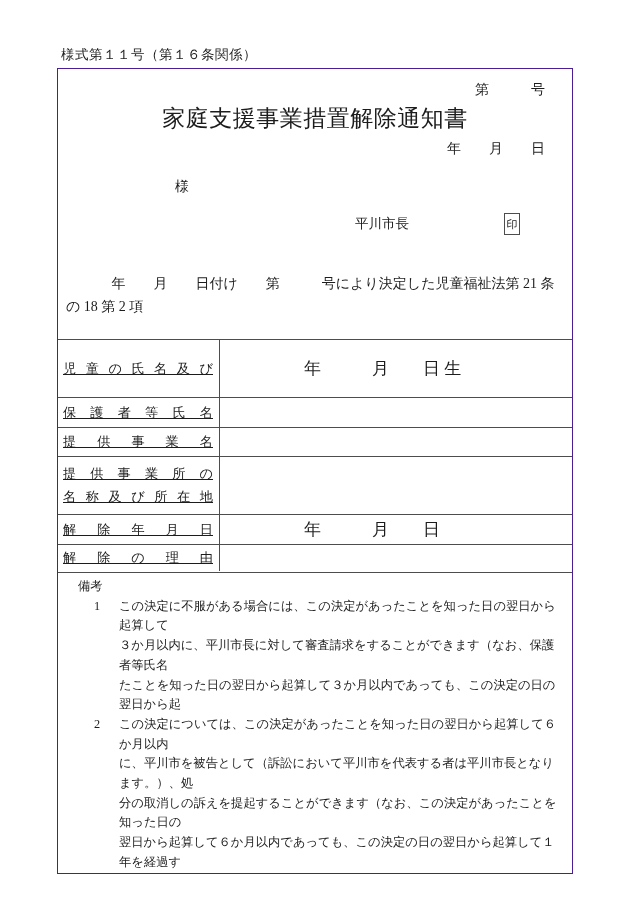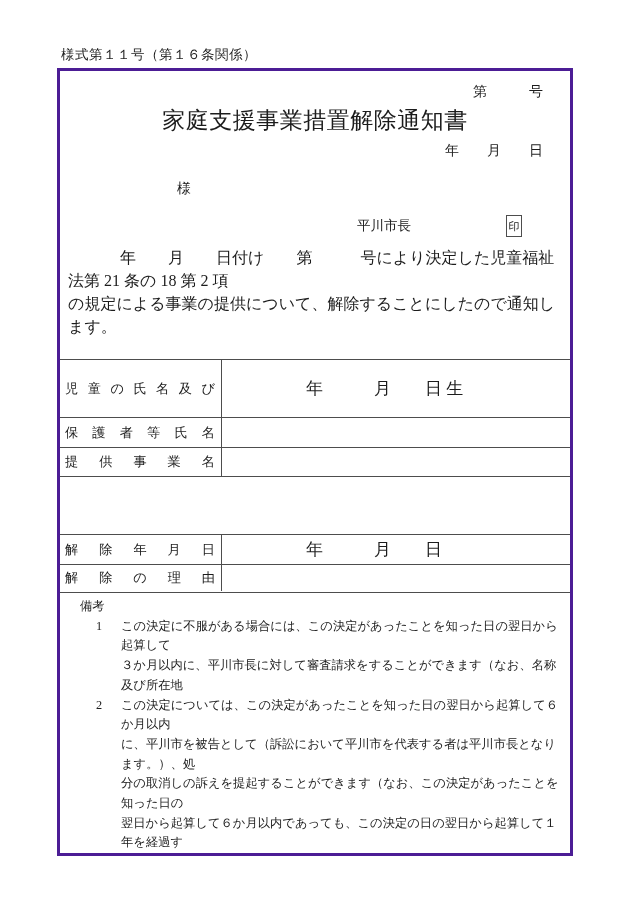--- a/index.html
+++ b/index.html
@@ -12,21 +12,21 @@
   }
   .page { position:absolute; left:0; top:0; width:630px; height:903px; background:#fff; }
 
   .form-label {
     position:absolute; left:61px; top:46px;
     font-size:13.5px; letter-spacing:0.5px;
   }
 
   .notice-box {
     position:absolute; left:57px; top:68px; width:516px;
-    border:3px solid #4c1d95; background:#fff;
+    border:1px solid #4c1d95; background:#fff;
   }
 
   .doc-number {
     margin-top:12px; text-align:right; padding-right:27px;
     font-size:14px; line-height:18px;
   }
   .title {
     margin-top:7px; text-align:center;
     font-size:23px; line-height:26px; letter-spacing:0.5px;
   }
@@ -43,33 +43,34 @@
     font-size:13.5px; line-height:24px; padding-left:297px;
   }
   .seal-box {
     position:absolute; left:446px; top:1px;
     width:16px; height:22px;
     border:1px solid #4d4d4d;
     display:flex; align-items:center; justify-content:center;
     font-size:11px; line-height:1;
   }
   .body-para {
-    margin-top:8px; padding:0 8px;
-    font-size:16px; line-height:23px;
+    margin-top:36px; padding:0 8px;
+    font-size:14px; line-height:23px;
   }
 
   .info-table { margin-top:21px; border-top:1px solid #4d4d4d; }
   .trow { display:flex; border-bottom:1px solid #4d4d4d; }
   .rh-58 { height:58px; } .rh-30 { height:30px;justify-content:center; } .rh-29 { height:29px; } .rh-28 { height:28px;flex-direction:column; }
   .label-cell {
     width:162px; flex:none;
     border-right:1px solid #4d4d4d;
     padding:5px 6px 5px 5px;
     display:flex; flex-direction:column; justify-content:space-around;
     font-size:13.2px;
+    text-decoration:underline;
   }
   .label-line { text-align:justify; text-align-last:justify; line-height:16px; }
   .value-cell {
     flex:1; display:flex; align-items:center;
     padding-left:84px; font-size:17px;
   }
 
   .remarks { padding:4px 8px 0; font-size:12.3px; line-height:19.7px;margin-left:12px; }
   .remark-item { display:flex; }
   .remark-number { flex:none; width:25px; margin-left:16px; }
@@ -94,21 +95,20 @@
 
     <div class="mayor-row">
       <span>平川市長</span>
       <span class="seal-box">
         <span>印</span>
       </span>
     </div>
 
     <div class="body-para">
       <div>　　　 年　　月　　日付け　　第　　　号により決定した児童福祉法第 21 条の 18 第 2 項</div>
-      <div>の規定による事業の提供について、解除することにしたので通知します。</div>
     </div>
 
     <div class="info-table">
 
       <div class="trow rh-58">
         <div class="label-cell">
           <div class="label-line">児童の氏名及び</div>
         </div>
         <div class="value-cell">年　　　月　　日 生</div>
       </div>
@@ -121,20 +121,24 @@
       </div>
 
       <div class="trow rh-29">
         <div class="label-cell">
           <div class="label-line">提供事業名</div>
         </div>
         <div class="value-cell"></div>
       </div>
 
       <div class="trow rh-58">
+        <div class="label-cell">
+          <div class="label-line">提供事業所の</div>
+          <div class="label-line">名称及び所在地</div>
+        </div>
         <div class="value-cell"></div>
       </div>
 
       <div class="trow rh-30">
         <div class="label-cell">
           <div class="label-line">解除年月日</div>
         </div>
         <div class="value-cell">年　　　月　　日</div>
       </div>
 
@@ -147,21 +151,22 @@
 
     </div>
 
     <div class="remarks">
       <div>備考</div>
 
       <div class="remark-item">
         <span class="remark-number">1</span>
         <div class="remark-lines">
           <div>この決定に不服がある場合には、この決定があったことを知った日の翌日から起算して</div>
-          <div>３か月以内に、平川市長に対して審査請求をすることができます（なお、名称及び所在地</div>
+          <div>３か月以内に、平川市長に対して審査請求をすることができます（なお、保護者等氏名</div>
+          <div>たことを知った日の翌日から起算して３か月以内であっても、この決定の日の翌日から起</div>
         </div>
       </div>
 
       <div class="remark-item">
         <span class="remark-number">2</span>
         <div class="remark-lines">
           <div>この決定については、この決定があったことを知った日の翌日から起算して６か月以内</div>
           <div>に、平川市を被告として（訴訟において平川市を代表する者は平川市長となります。）、処</div>
           <div>分の取消しの訴えを提起することができます（なお、この決定があったことを知った日の</div>
           <div>翌日から起算して６か月以内であっても、この決定の日の翌日から起算して１年を経過す</div>

